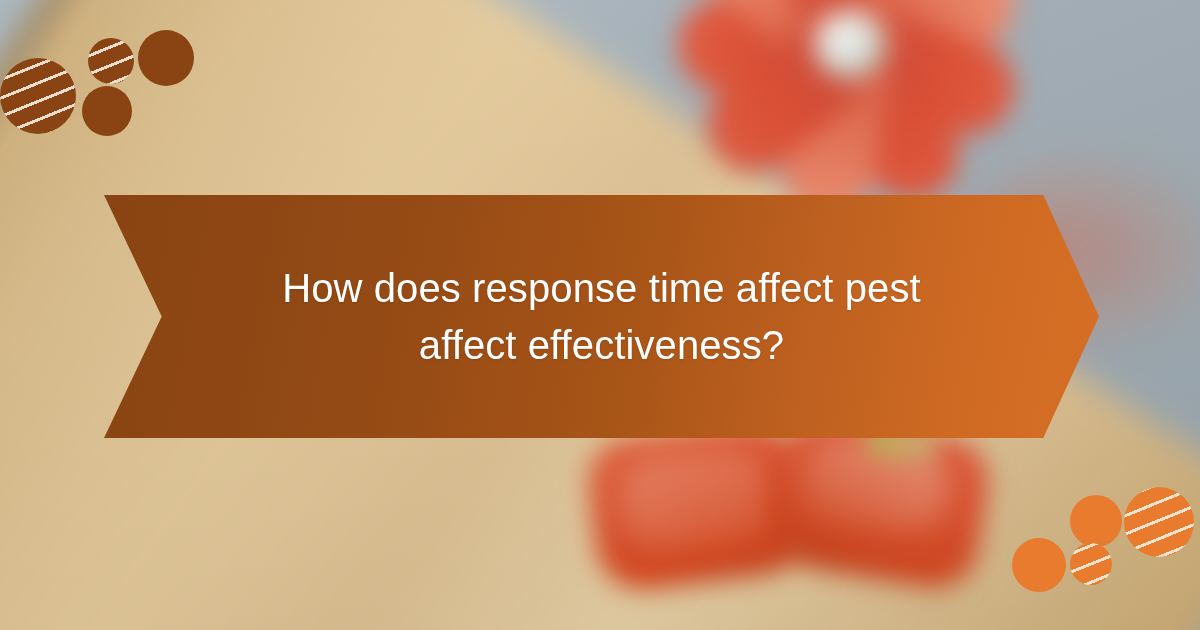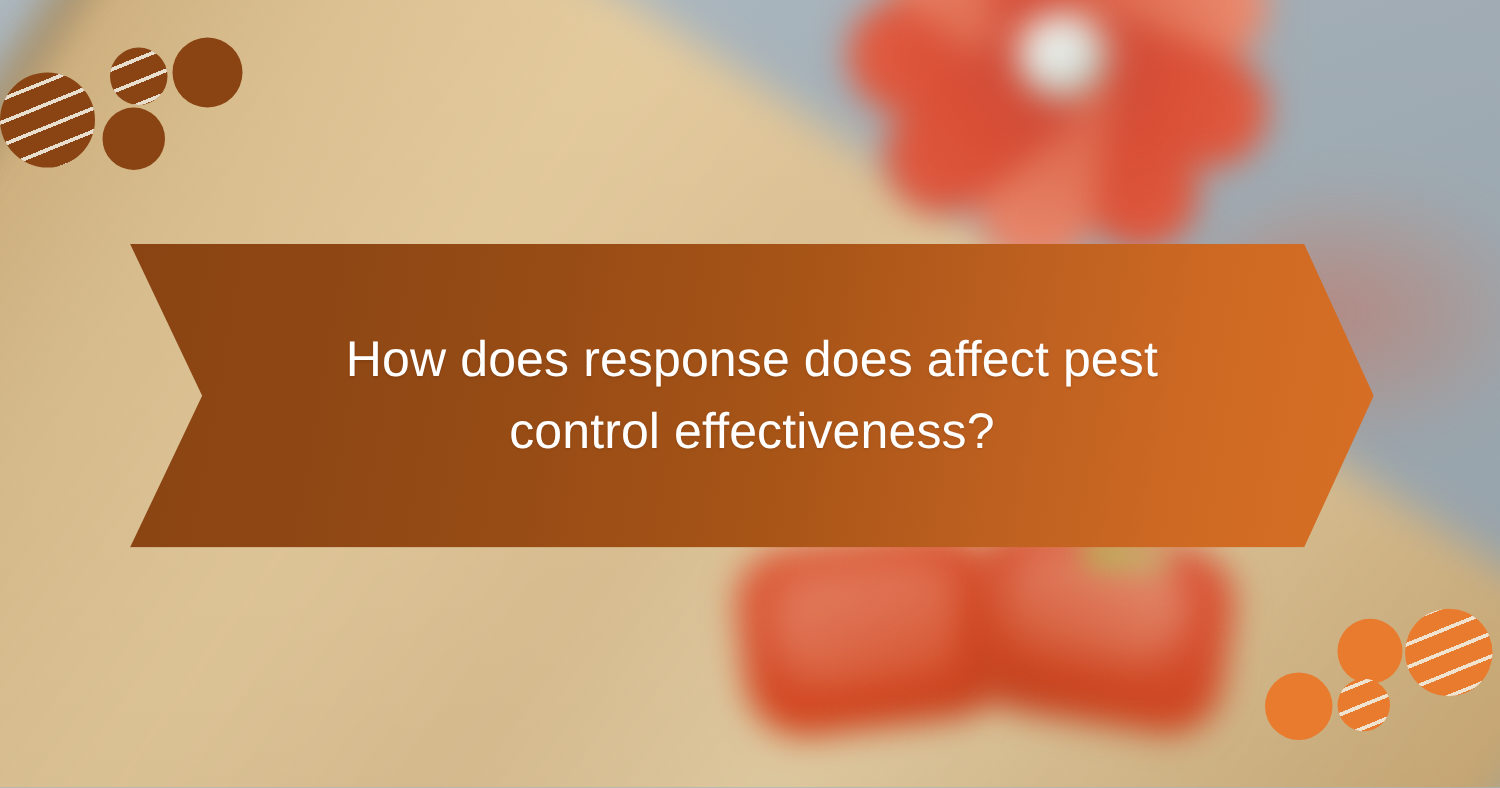--- a/index.html
+++ b/index.html
@@ -342,16 +342,16 @@
       <div class="deco-dot" style="left: 1124px; top: 487px; width: 70px; height: 70px; background: rgb(233, 123, 46);">
         <div class="stripes"></div>
       </div>
       <div class="deco-dot" style="left: 1012px; top: 538px; width: 54px; height: 54px; background: rgb(233, 123, 46);"></div>
       <div class="deco-dot" style="left: 1070px; top: 543px; width: 42px; height: 42px; background: rgb(233, 123, 46);">
         <div class="stripes"></div>
       </div>
     </div>
 
   <div id="banner">
-    <h1 id="banner-title">How does response does affect pest control effectiveness?</h1>
+    <h1 id="banner-title">How does response time affect pest affect effectiveness?</h1>
   </div>
 
 </div>
 
 </body></html>

